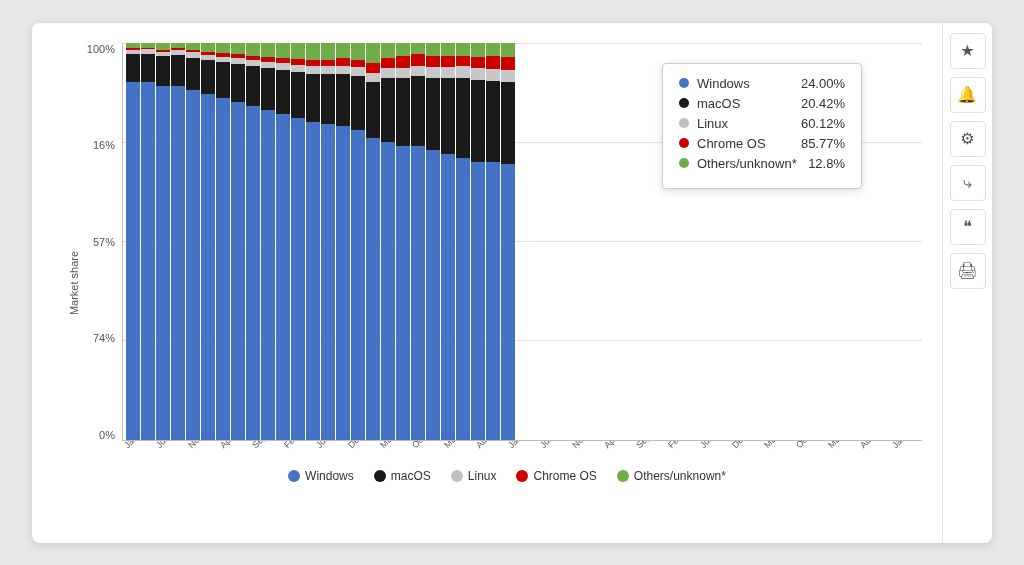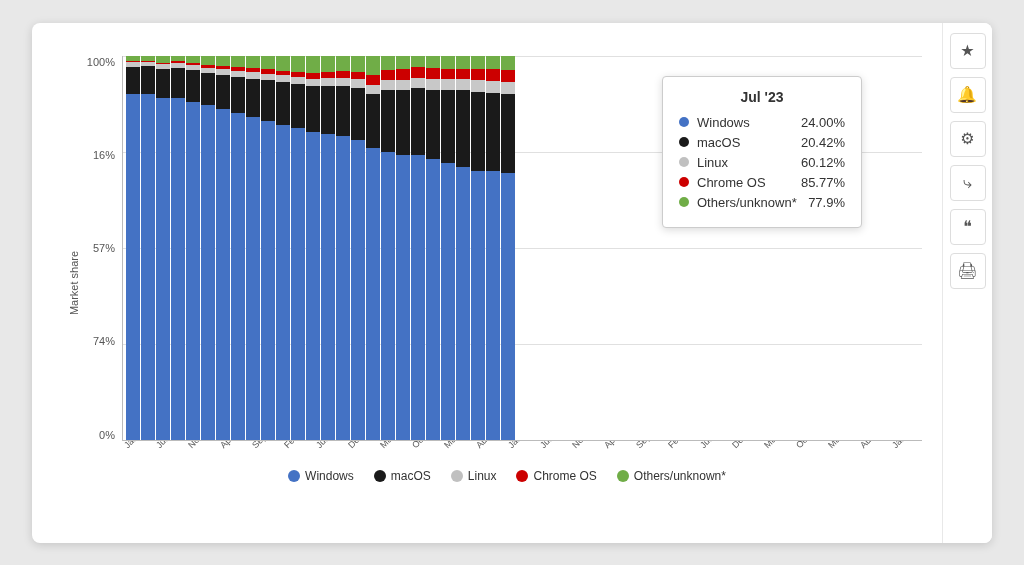--- a/index.html
+++ b/index.html
@@ -132,21 +132,21 @@
     }
   </style>
 </head>
 <body>
 
 <div class="main-container">
   <div class="chart-area">
 
     <div style="position:absolute; left:10px; top:50%; transform:translateY(-50%) rotate(-90deg); font-size:11px; color:#555; white-space:nowrap; transform-origin:center center;">Market share</div>
 
-    <div style="position:relative; flex:1; margin-top:13px;">
+    <div style="position:relative; flex:1; margin-top:0;">
 
       <div style="position:absolute; left:0; top:0; bottom:20px; width:38px; display:flex; flex-direction:column; justify-content:space-between; align-items:flex-end;">
         <span class="y-label">100%</span>
         <span class="y-label">16%</span>
         <span class="y-label">57%</span>
         <span class="y-label">74%</span>
         <span class="y-label">0%</span>
       </div>
 
       <div style="position:absolute; left:40px; right:10px; top:0; bottom:20px; border-left:1px solid #bbb; border-bottom:1px solid #bbb; overflow:hidden;">
@@ -335,21 +335,20 @@
             <div class="bar-group" style="flex: 1 1 0%; display: flex; flex-direction: column-reverse; align-items: stretch; height: 100%;">
               <div class="bar-segment" style="height: 69.52%; background: rgb(68, 114, 196); width: 100%;"></div>
               <div class="bar-segment" style="height: 20.42%; background: rgb(26, 26, 26); width: 100%;"></div>
               <div class="bar-segment" style="height: 3.12%; background: rgb(200, 200, 200); width: 100%;"></div>
               <div class="bar-segment" style="height: 3.24%; background: rgb(204, 0, 0); width: 100%;"></div>
               <div class="bar-segment" style="height: 3.7%; background: rgb(112, 173, 71); width: 100%;"></div>
             </div>
           </div>
 
         <div class="tooltip">
-          <div class="tooltip-title">Jul '23</div>
           <div id="tooltip-rows">
               <div class="tooltip-row">
     <div class="tooltip-dot" style="background:#4472C4;"></div>
     <span class="tooltip-label">Windows</span>
     <span class="tooltip-value">24.00%</span>
   </div>
               <div class="tooltip-row">
     <div class="tooltip-dot" style="background:#1a1a1a;"></div>
     <span class="tooltip-label">macOS</span>
     <span class="tooltip-value">20.42%</span>
@@ -360,21 +359,21 @@
     <span class="tooltip-value">60.12%</span>
   </div>
               <div class="tooltip-row">
     <div class="tooltip-dot" style="background:#cc0000;"></div>
     <span class="tooltip-label">Chrome OS</span>
     <span class="tooltip-value">85.77%</span>
   </div>
               <div class="tooltip-row">
     <div class="tooltip-dot" style="background:#70ad47;"></div>
     <span class="tooltip-label">Others/unknown*</span>
-    <span class="tooltip-value">77.9%</span>
+    <span class="tooltip-value">12.8%</span>
   </div>
             </div>
         </div>
       </div>
 
       <div style="position:absolute; left:40px; right:10px; bottom:0; height:20px; display:flex; align-items:flex-start; overflow:hidden;">
         <div id="x-labels-container" style="display:flex; width:100%; position:relative; height:80px; overflow:visible;">
             <span style="font-size: 9px; color: rgb(85, 85, 85); transform: rotate(-45deg); transform-origin: left top; white-space: nowrap; position: absolute; left: calc(0%); top: 2px;">Jan '13</span>
             <span style="font-size: 9px; color: rgb(85, 85, 85); transform: rotate(-45deg); transform-origin: left top; white-space: nowrap; position: absolute; left: calc(4%); top: 2px;">Jun '13</span>
             <span style="font-size: 9px; color: rgb(85, 85, 85); transform: rotate(-45deg); transform-origin: left top; white-space: nowrap; position: absolute; left: calc(8%); top: 2px;">Nov '13</span>

